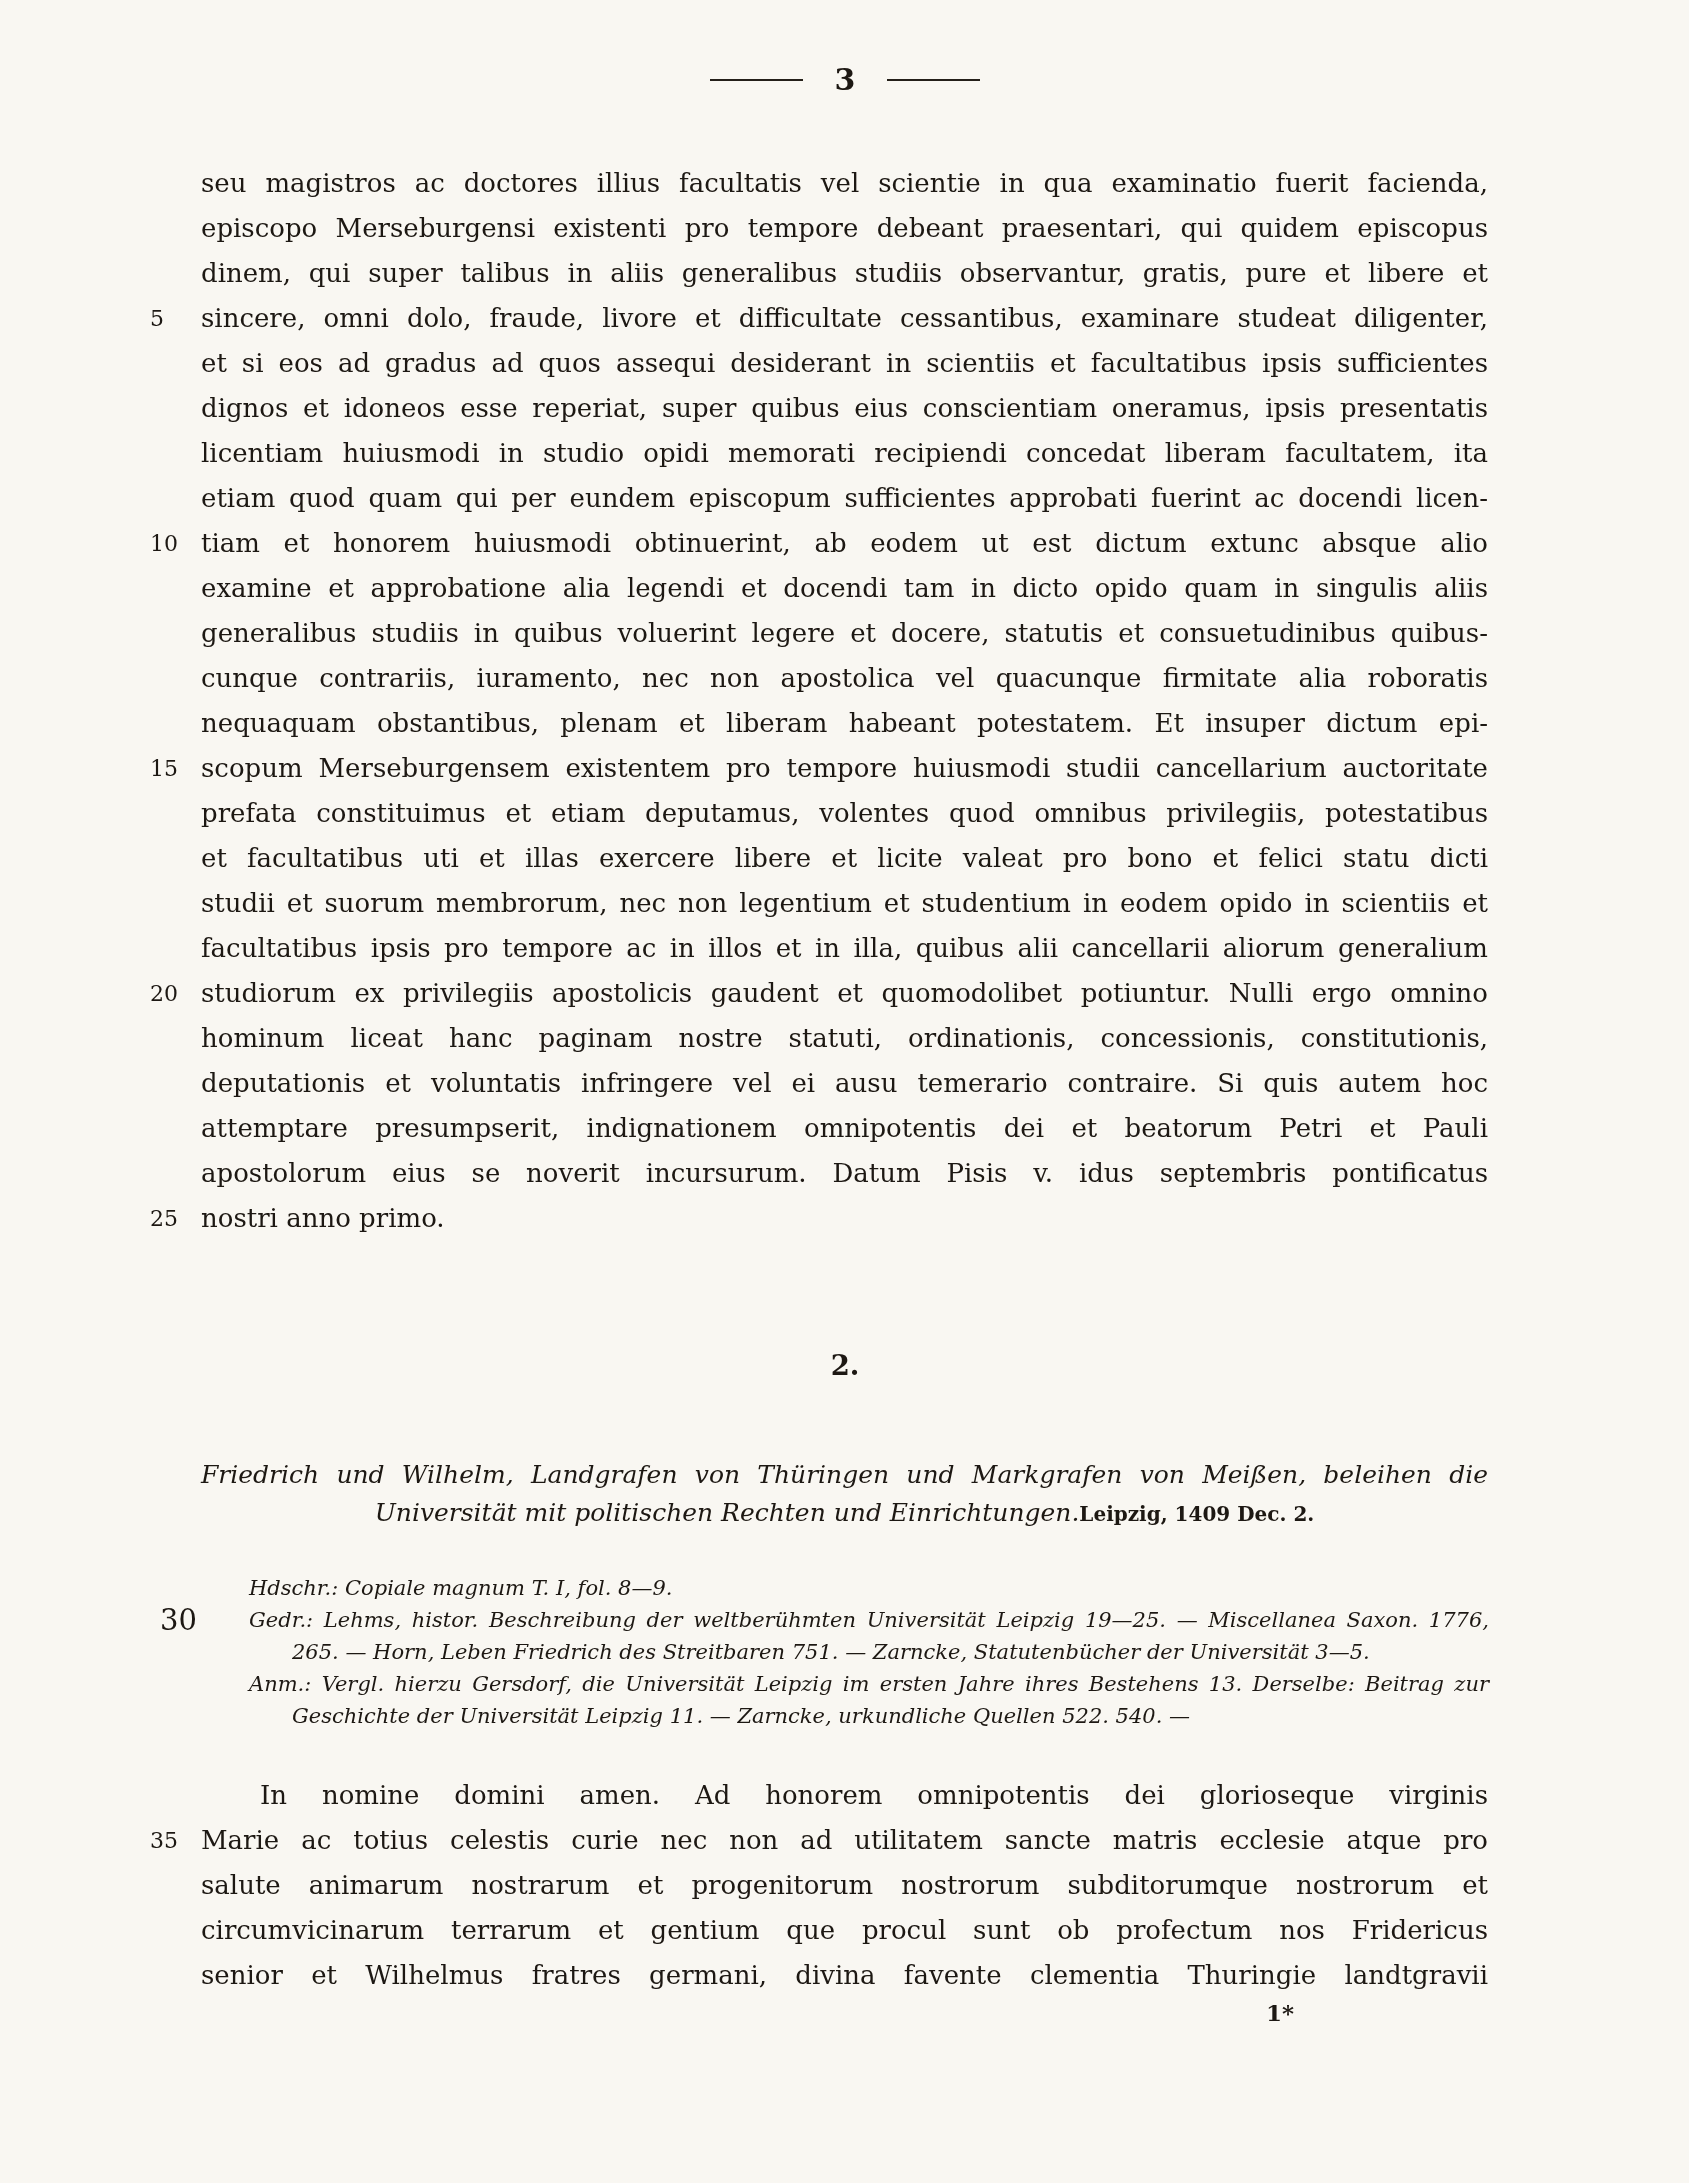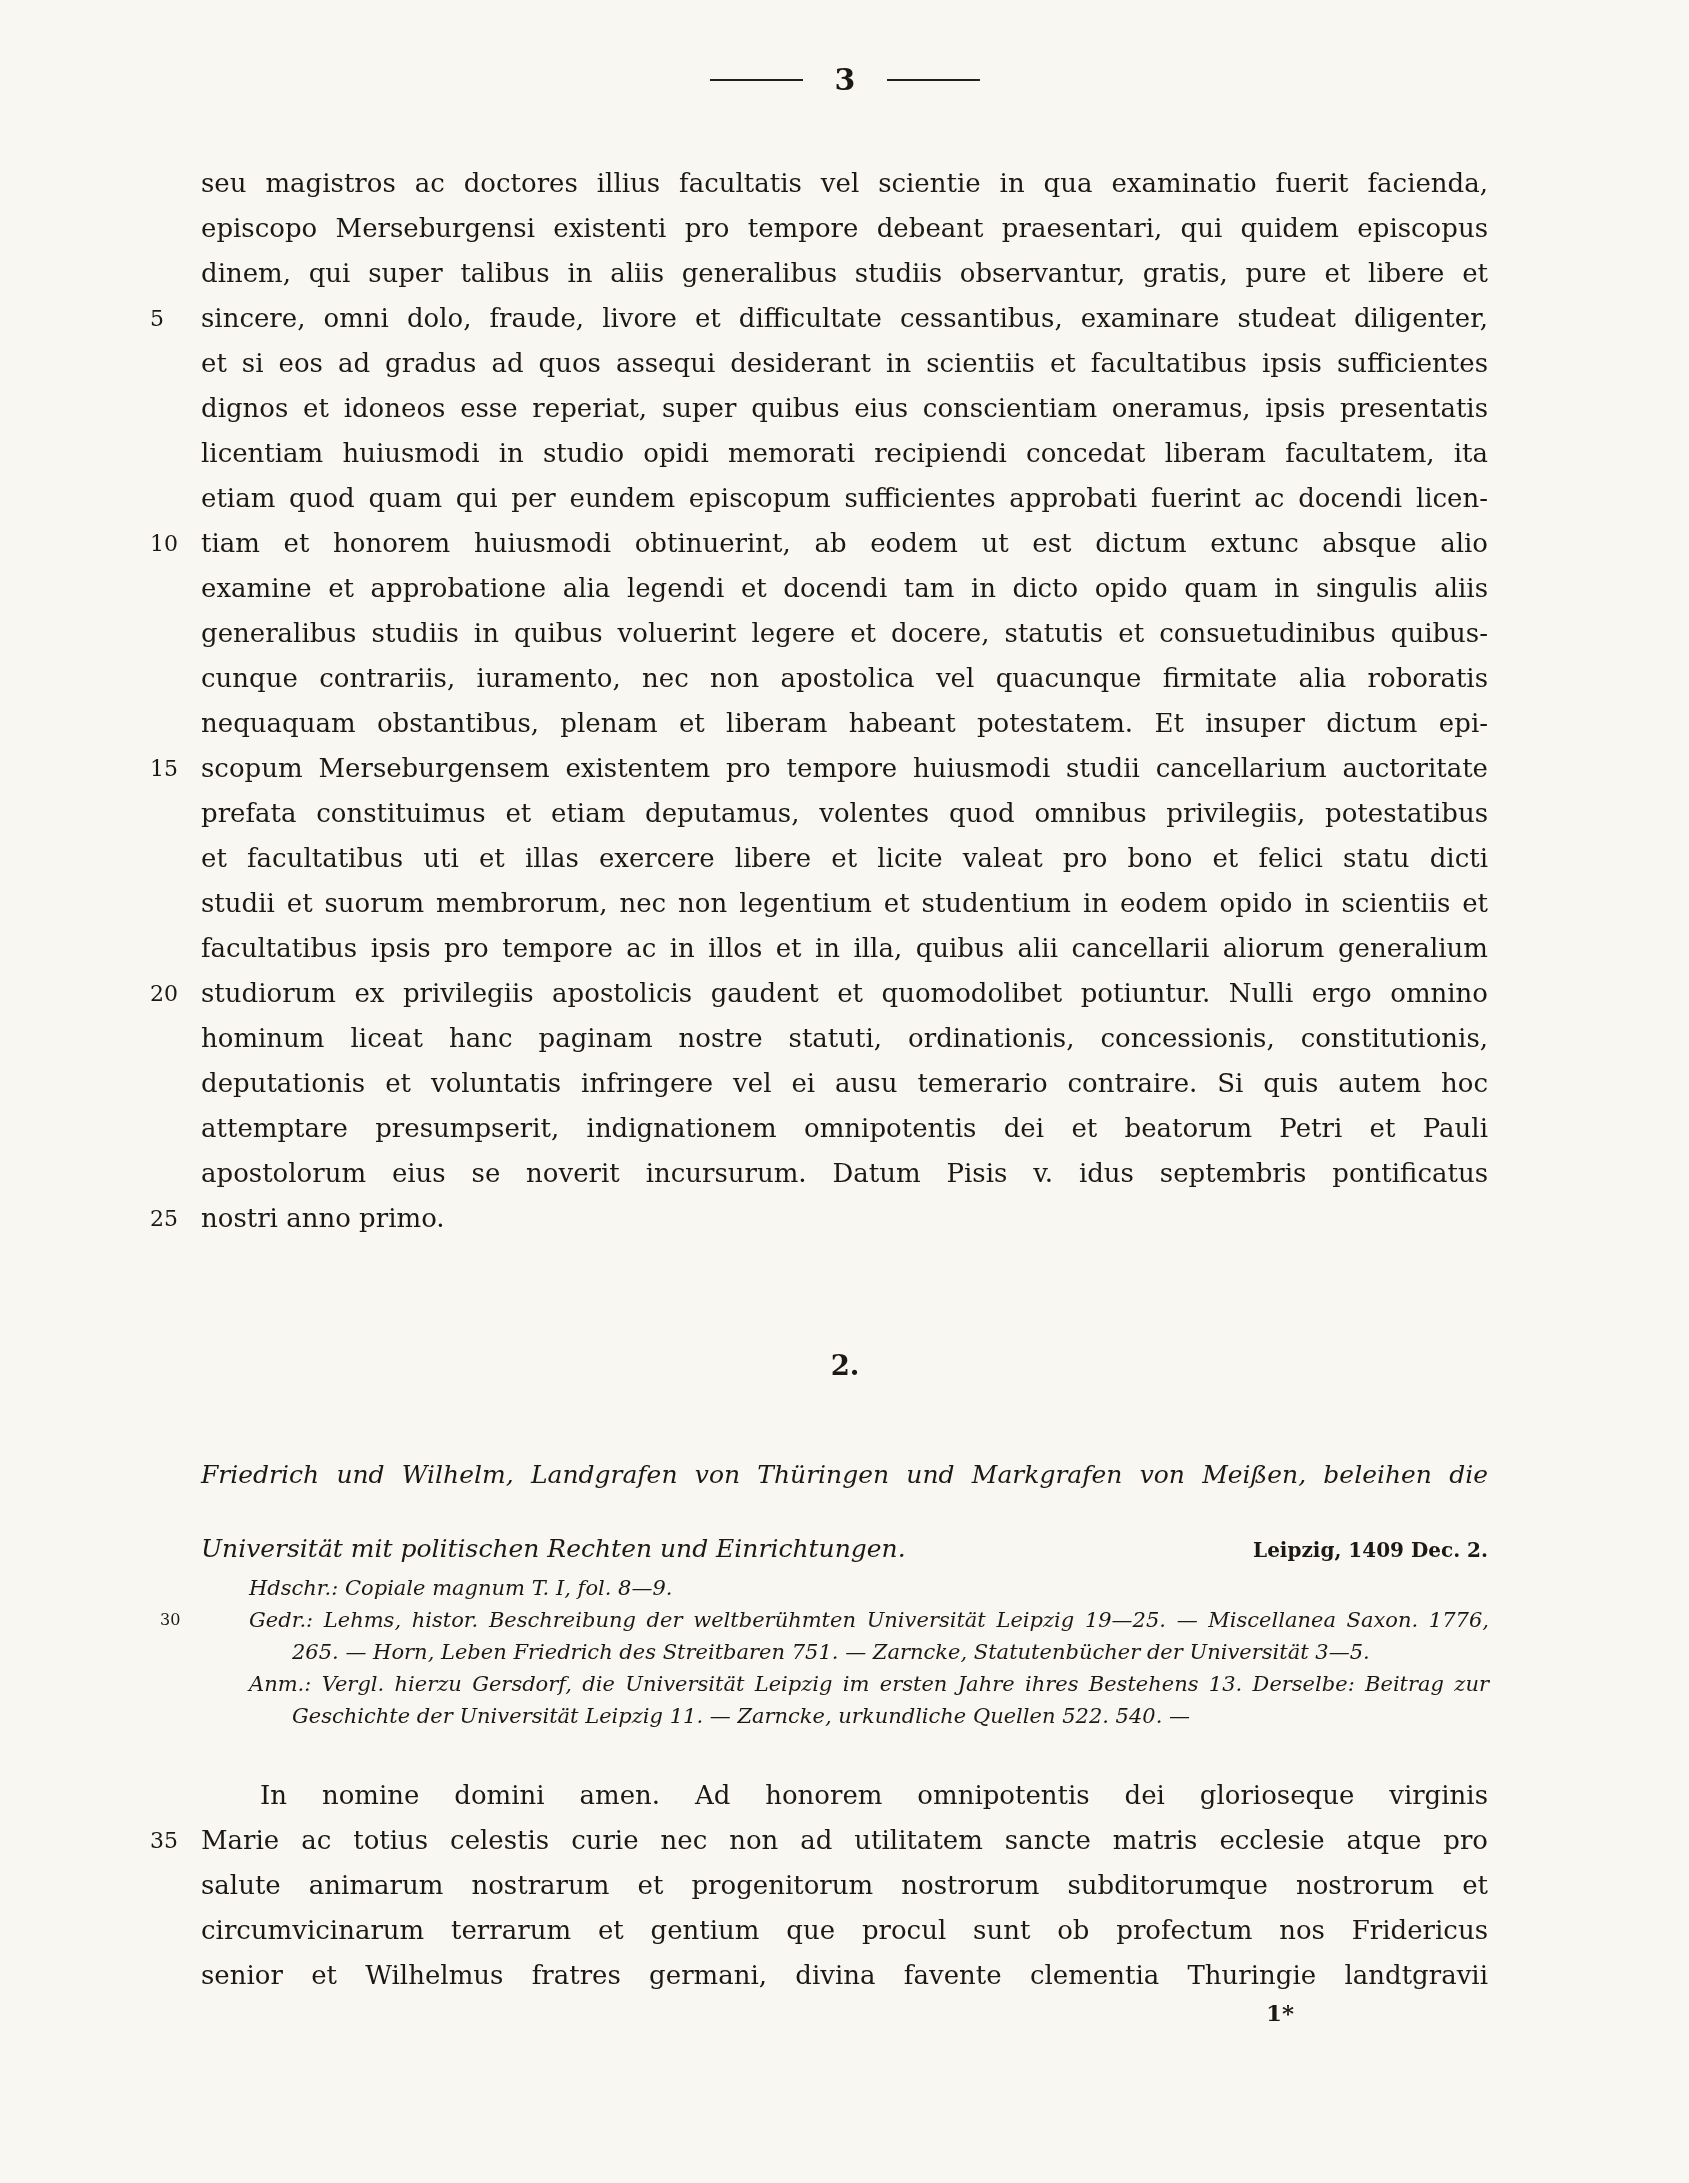--- a/index.html
+++ b/index.html
@@ -38,33 +38,33 @@
   
   .section-num {
     position:absolute; top:1349px; left:0; right:0;
     text-align:center; font-size:27.5px; font-weight:700;
   }
   .summary {
     position:absolute; left:201px; top:1456px; width:1287px;
     font-style:italic; font-size:25px; line-height:38px;
   }
   .summary .l1 { text-align:justify; text-align-last:justify; }
-  .summary .l2 { display:flex; justify-content:space-between; align-items:baseline;margin-top:36px; }
+  .summary .l2 { display:flex; justify-content:center; align-items:baseline; }
   .summary .date { font-style:normal; font-weight:700; font-size:20px; white-space:nowrap; }
 
   
   .apparatus {
     position:absolute; left:249px; top:1572px; width:1240px;
     font-style:italic; font-size:21px; line-height:32px;
   }
   .app-line { position:relative; }
   .app-line.just { text-align:justify; text-align-last:justify; }
   .app-line.cont { padding-left:43px; }
   .apparatus .ln {
-    left:-89px; width:40px; font-style:normal; font-size:16px; line-height:32px;
+    left:-89px; width:40px; font-style:normal; font-size:29px; line-height:32px;
   }
 
   .sig {
     position:absolute; left:1266px; top:1999px;
     font-size:23px; font-weight:700;
   }
 </style>
 </head>
 <body>
 

